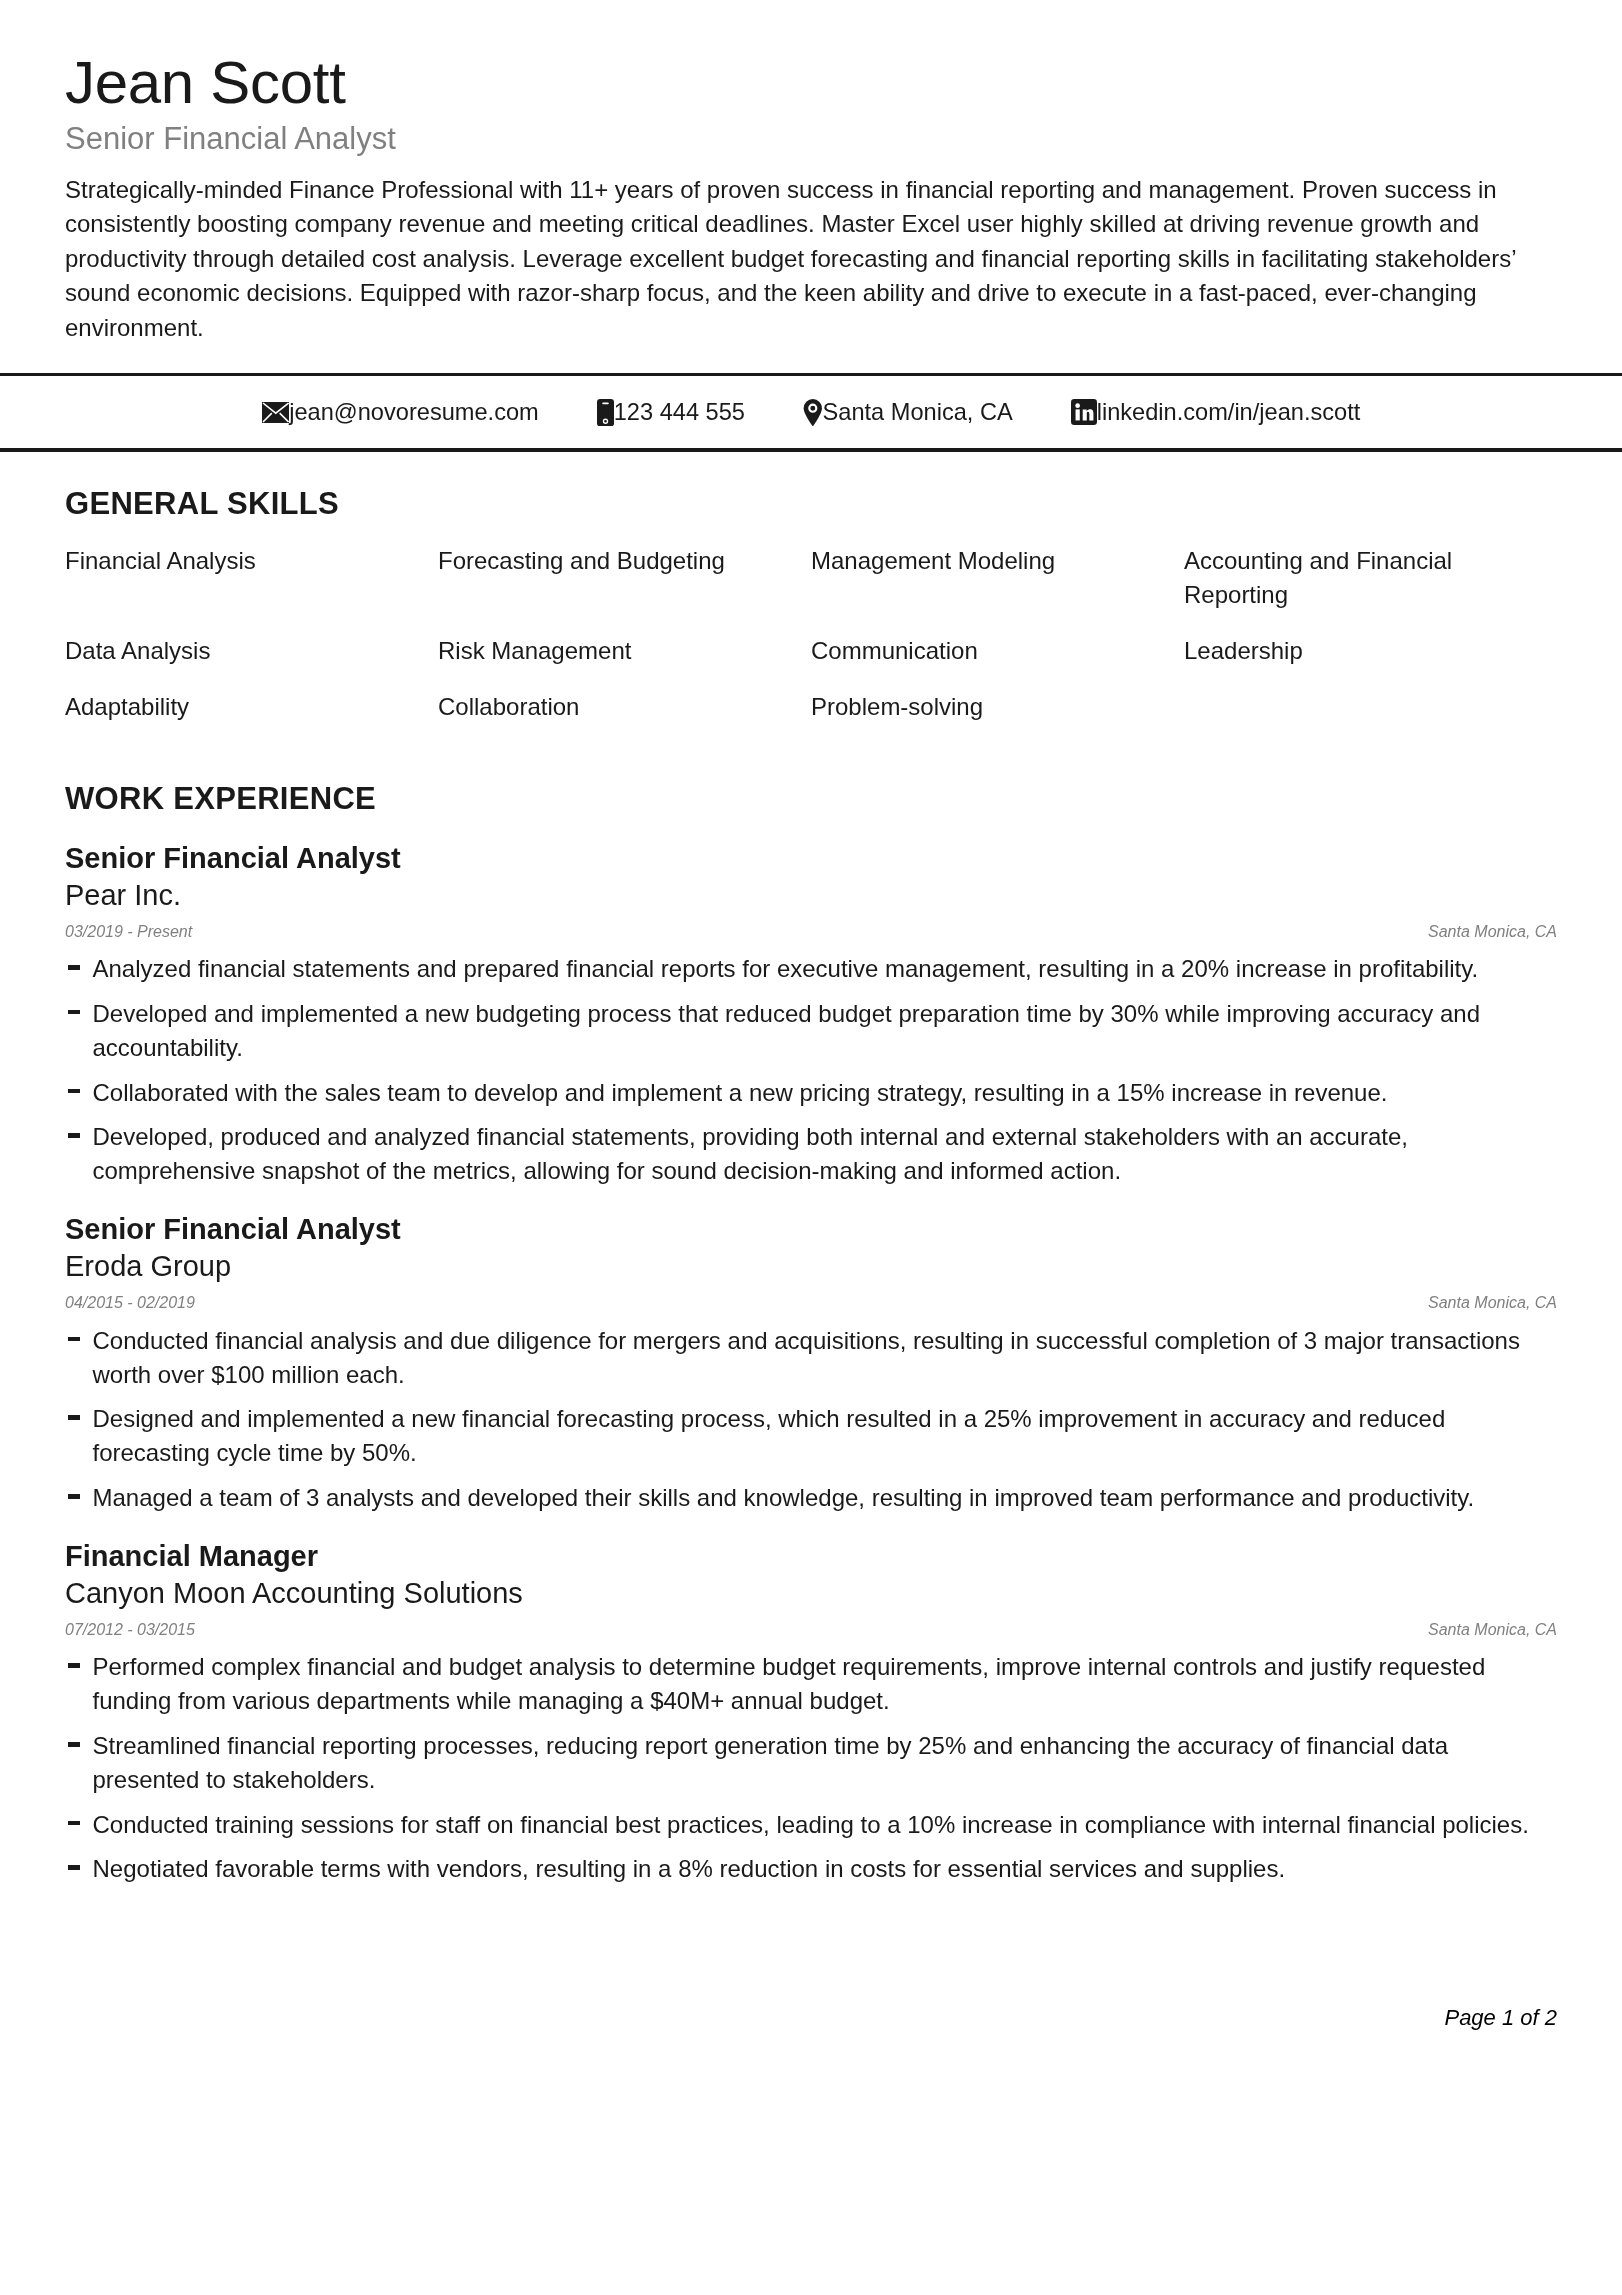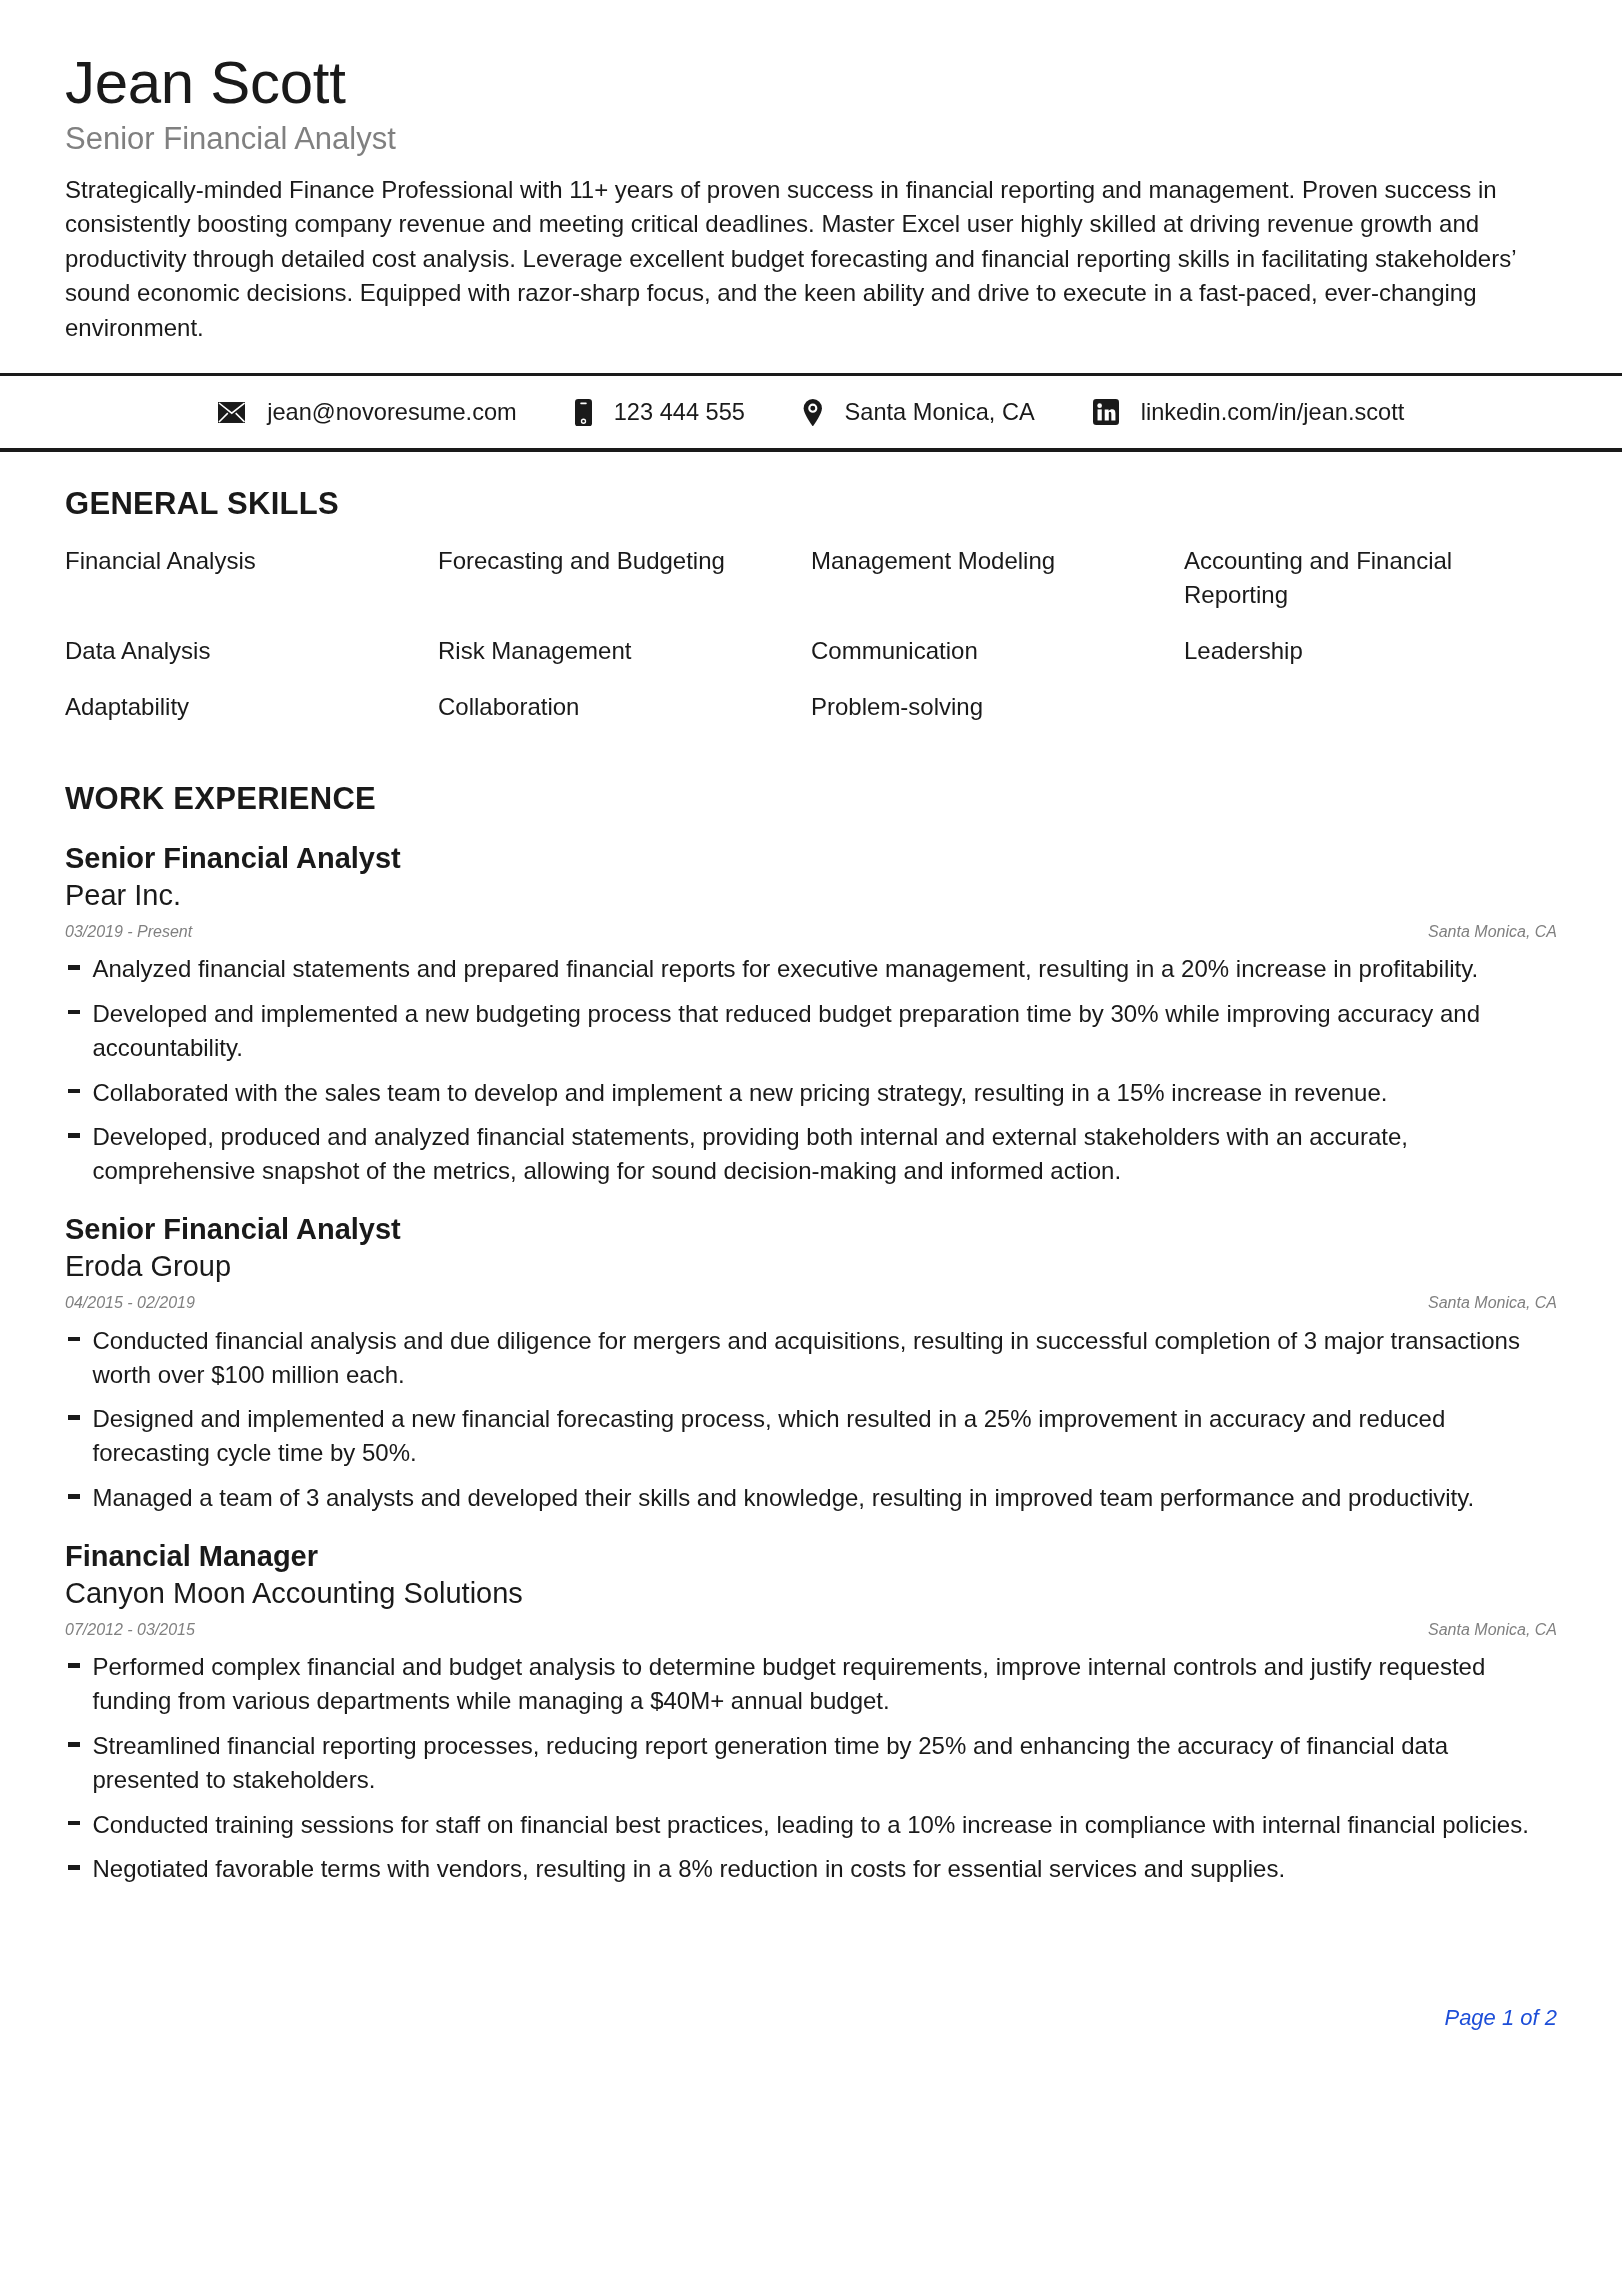--- a/index.html
+++ b/index.html
@@ -63,21 +63,21 @@
     align-items: center;
     justify-content: center;
     gap: 58px;
     height: 72px;
     padding: 0 65px;
     box-sizing: border-box;
   }
   .contact-item {
     display: flex;
     align-items: center;
-    gap: 22px;
+    gap: 0;
     white-space: nowrap;
   }
   .contact-text {
     font-size: 23.6px;
     color: #1a1a1a;
     line-height: 1;
   }
   .ci-icon {
     display: inline-flex;
     align-items: center;
@@ -163,21 +163,21 @@
     background: #1a1a1a;
   }
 
   
   .footer {
     position: absolute;
     right: 65px;
     bottom: 44px;
     font-size: 22px;
     font-style: italic;
-    color: #1d4ed8;
+    color: #000000;
   }
 </style>
 </head>
 <body>
 
 <div class="page">
 
   <div class="header">
     <h1 class="name">Jean Scott</h1>
     <div class="job-title">Senior Financial Analyst</div>

